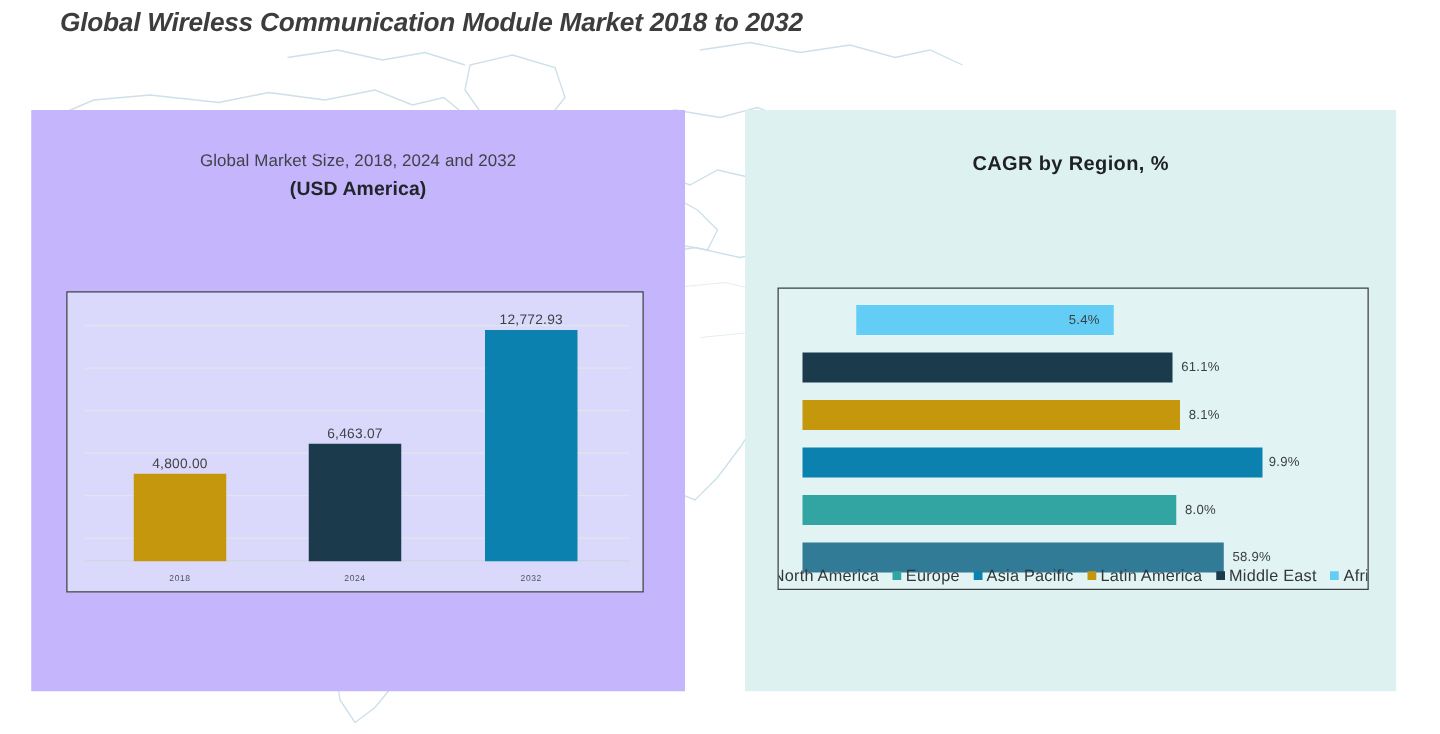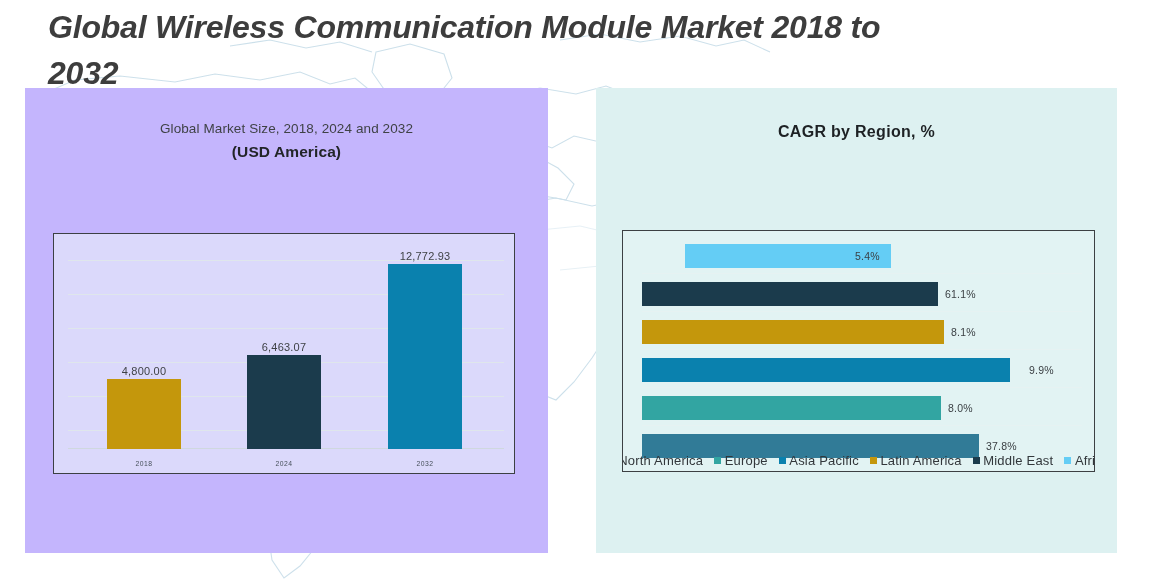--- a/index.html
+++ b/index.html
@@ -35,21 +35,21 @@
     left: 0; top: 0;
     width: 1152px;
     height: 88px;
     z-index: 3;
   }
   .title {
     position: absolute;
     left: 48px;
     top: 4px;
     width: 860px;
-    font-size: 32px;
+    font-size: 21px;
     font-weight: bold;
     font-style: italic;
     color: #3d3d3d;
     line-height: 1.45;
     letter-spacing: -0.2px;
   }
   .logo {
     position: absolute;
     left: 906px;
     top: 16px;
@@ -360,31 +360,31 @@
           <div class="hbar-label" style="left:303px;">61.1%</div>
         </div>
 
         <div class="hbar-row" style="top:89px; width:440px;">
           <div class="hbar" style="width:302px; background:#c4970c;"></div>
           <div class="hbar-label" style="left:309px;">8.1%</div>
         </div>
 
         <div class="hbar-row" style="top:127px; width:440px;">
           <div class="hbar" style="width:368px; background:#0a81ae;"></div>
-          <div class="hbar-label" style="left:387px;">9.9%</div>
+          <div class="hbar-label" style="left:373px;">9.9%</div>
         </div>
 
         <div class="hbar-row" style="top:165px; width:440px;">
           <div class="hbar" style="width:299px; background:#32a5a2;"></div>
           <div class="hbar-label" style="left:306px;">8.0%</div>
         </div>
 
         <div class="hbar-row" style="top:203px; width:440px;">
           <div class="hbar" style="width:337px; background:#317b97;"></div>
-          <div class="hbar-label" style="left:344px;">37.8%</div>
+          <div class="hbar-label" style="left:344px;">58.9%</div>
         </div>
 
         <div class="legend">
           <div class="legend-item">
             <span class="legend-swatch" style="background:#317b97;"></span>
             <span>North America</span>
           </div>
           <div class="legend-item">
             <span class="legend-swatch" style="background:#32a5a2;"></span>
             <span>Europe</span>

